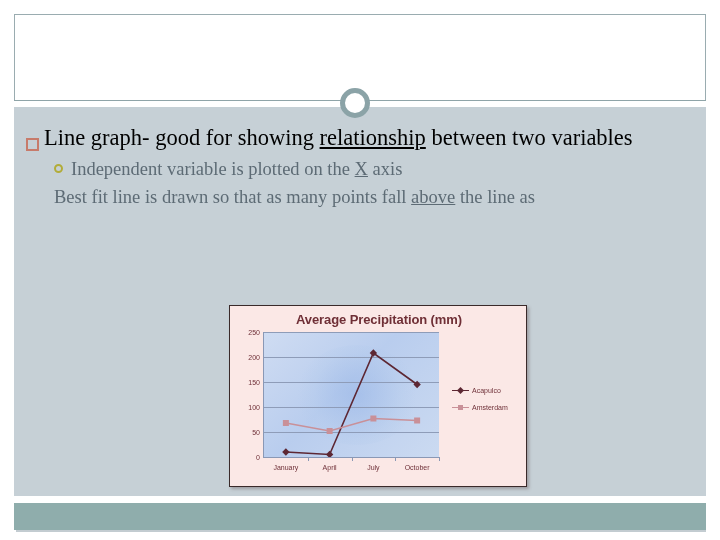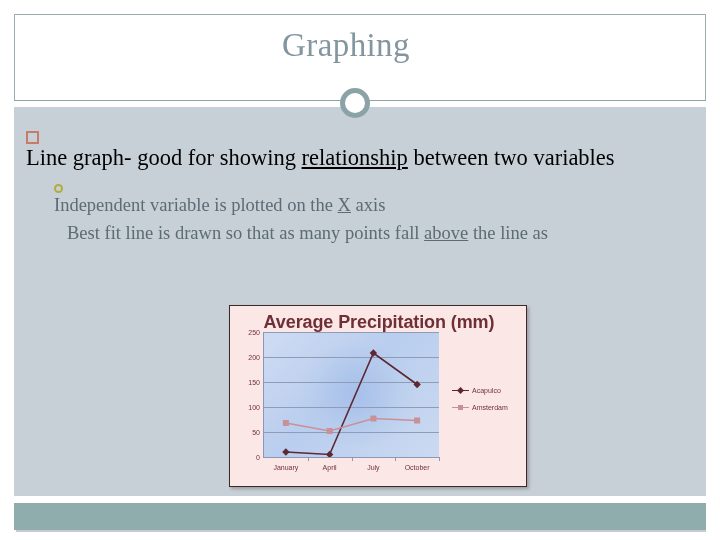--- a/index.html
+++ b/index.html
@@ -101,25 +101,24 @@
     position: absolute;
     left: 14px;
     top: 107px;
     width: 692px;
     height: 389px;
     padding: 17px 14px 0 12px;
   }
 
   .l1-item {
     display: flex;
-    align-items: flex-start;
+    align-items: flex-end;
     font-size: 22.5px;
     line-height: 27px;
     color: #000000;
-    flex-direction: column;
   }
 
   .sq-bullet {
     flex: 0 0 auto;
     width: 13px;
     height: 13px;
     border: 2px solid #c77b6b;
     background: transparent;
     margin: 7px 5px 0 0;
   }
@@ -134,39 +133,37 @@
     padding-left: 28px;
   }
 
   .l2-item {
     display: flex;
     align-items: flex-start;
     font-size: 18.5px;
     line-height: 25px;
     color: #5d6b75;
     margin-bottom: 3px;
-    flex-direction: column;
   }
 
   .o-bullet {
     flex: 0 0 auto;
     width: 9px;
     height: 9px;
     border: 2px solid #b2ac39;
     border-radius: 50%;
     margin: 7px 8px 0 0;
   }
 
   .l2-plain {
     font-size: 18.5px;
     line-height: 25px;
     color: #5d6b75;
     padding-left: 0;
     text-indent: 0;
-    margin-left: 13px;
   }
 
   .l2-plain .cont {
     display: block;
     padding-left: 27px;
   }
 
   u { text-decoration: underline; }
 
   
@@ -187,21 +184,21 @@
     background: #fbe8e6;
   }
 
   .chart-title {
     position: absolute;
     left: 0;
     top: 6px;
     width: 298px;
     text-align: center;
     font-family: "Liberation Sans", sans-serif;
-    font-size: 18px;
+    font-size: 13px;
     font-weight: bold;
     color: #6f2f36;
     letter-spacing: -0.1px;
   }
 
   
   .plot {
     position: absolute;
     left: 33px;
     top: 26px;
@@ -303,21 +300,20 @@
   .mk.diamond { transform: rotate(45deg); }
 </style>
 </head>
 <body>
 
 <div class="slide">
 
   <div class="header"></div>
   <div class="header-rule"></div>
 
-  <h1 class="title">Graphing</h1>
 
   <div class="ring"></div>
 
   <div class="body-panel"></div>
 
   <div class="content">
 
     <div class="l1-item">
       <span class="sq-bullet"></span>
       <span class="l1-text"><span>Line graph- good for showing </span><u>relationship</u><span> between two variables</span></span>

